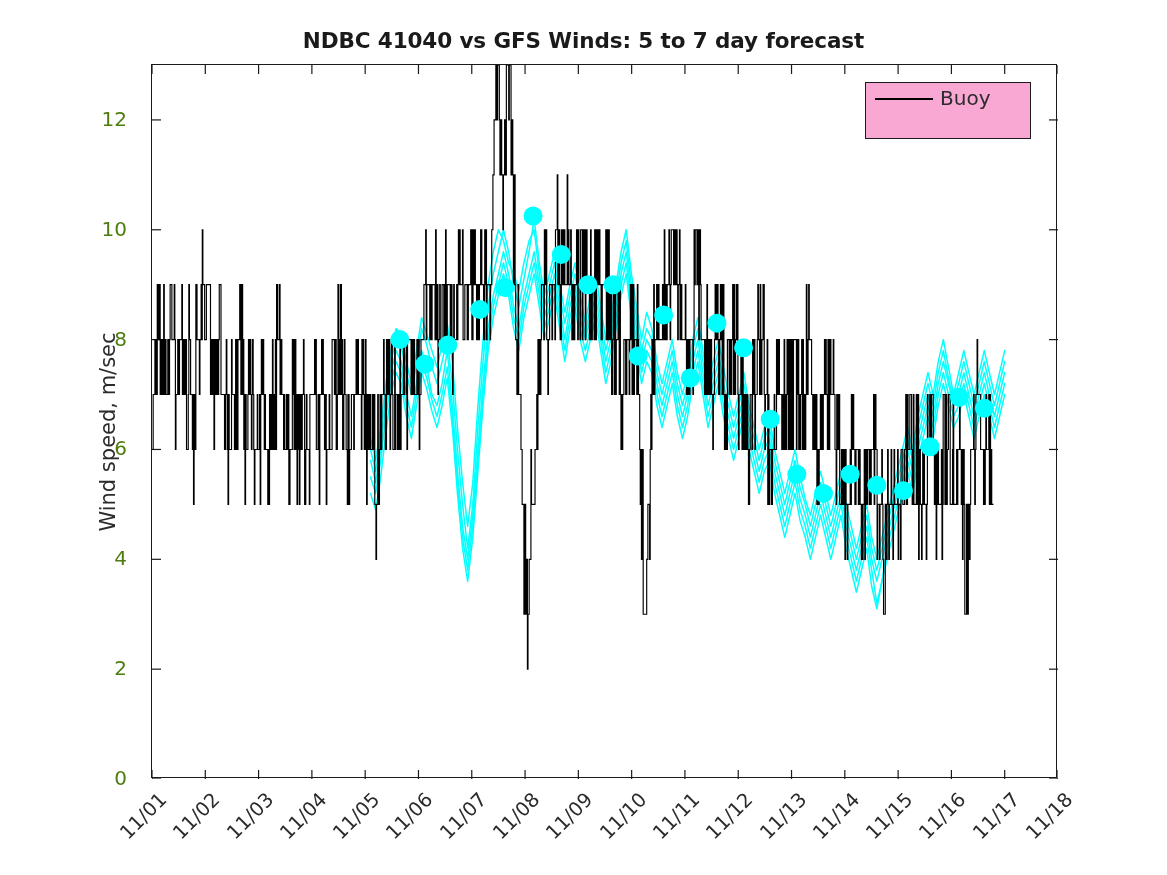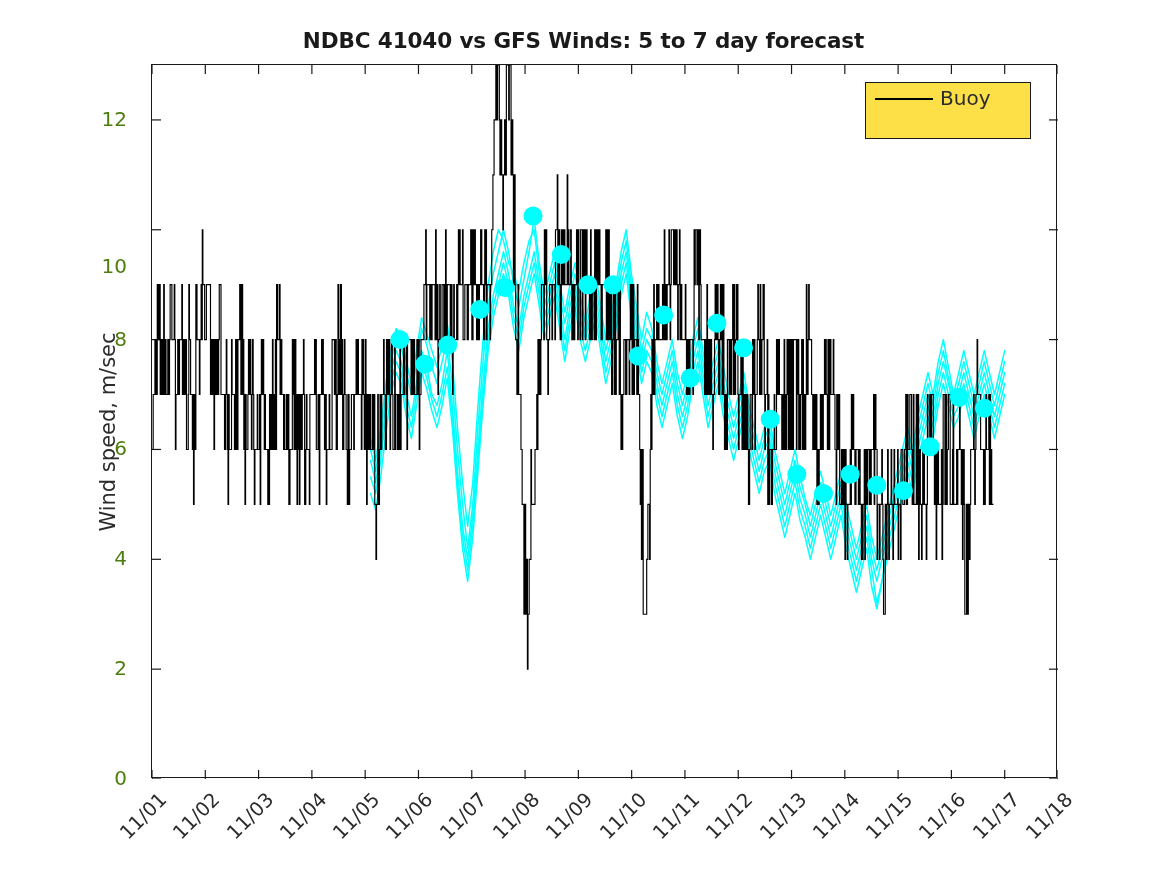--- a/index.html
+++ b/index.html
@@ -36,41 +36,41 @@
   #xtick-wrap{position:absolute;left:151px;top:778px;width:906px;height:95px;}
   .xtick-label{
     position:absolute;top:10px;
     font-size:19.5px;color:#2b2b2b;white-space:nowrap;
     transform:rotate(-45deg);transform-origin:right top;
     text-align:right;
   }
 
   #legend{
     position:absolute;left:865px;top:82px;width:166px;height:57px;
-    border:1.1px solid #1a1a1a;background:#fde047;box-sizing:border-box;
+    border:1.1px solid #1a1a1a;background:#f9a8d4;box-sizing:border-box;
     z-index:20;
   }
   .legend-row{position:absolute;left:0;width:166px;height:28px;}
   .legend-swatch{position:absolute;left:9px;top:13px;width:58px;height:0;border-top-width:2.4px;border-top-style:solid;}
   .legend-text{position:absolute;left:74px;top:-1px;font-size:20px;color:#2b2b2b;line-height:28px;white-space:nowrap;}
 </style>
 </head>
 <body>
 
 <div id="figure">
 
   <div id="chart-title">NDBC 41040 vs GFS Winds: 5 to 7 day forecast</div>
 
   <div id="ylabel-wrap">
     <div id="ylabel">Wind speed, m/sec</div>
   </div>
 
   <div id="ytick-wrap">
       <div class="ytick-label" style="top: 44.9231px;">12</div>
-      <div class="ytick-label" style="top: 154.769px; margin-top: 37px;">10</div>
+      <div class="ytick-label" style="top: 154.769px;">10</div>
       <div class="ytick-label" style="top: 264.615px;">8</div>
       <div class="ytick-label" style="top: 374.462px;">6</div>
       <div class="ytick-label" style="top: 484.308px;">4</div>
       <div class="ytick-label" style="top: 594.154px;">2</div>
       <div class="ytick-label" style="top: 704px;">0</div>
     </div>
 
   <div id="plot-area">
     <svg id="plot-svg" viewBox="0 0 906 714" preserveAspectRatio="none">
       <g id="g-xticks">

